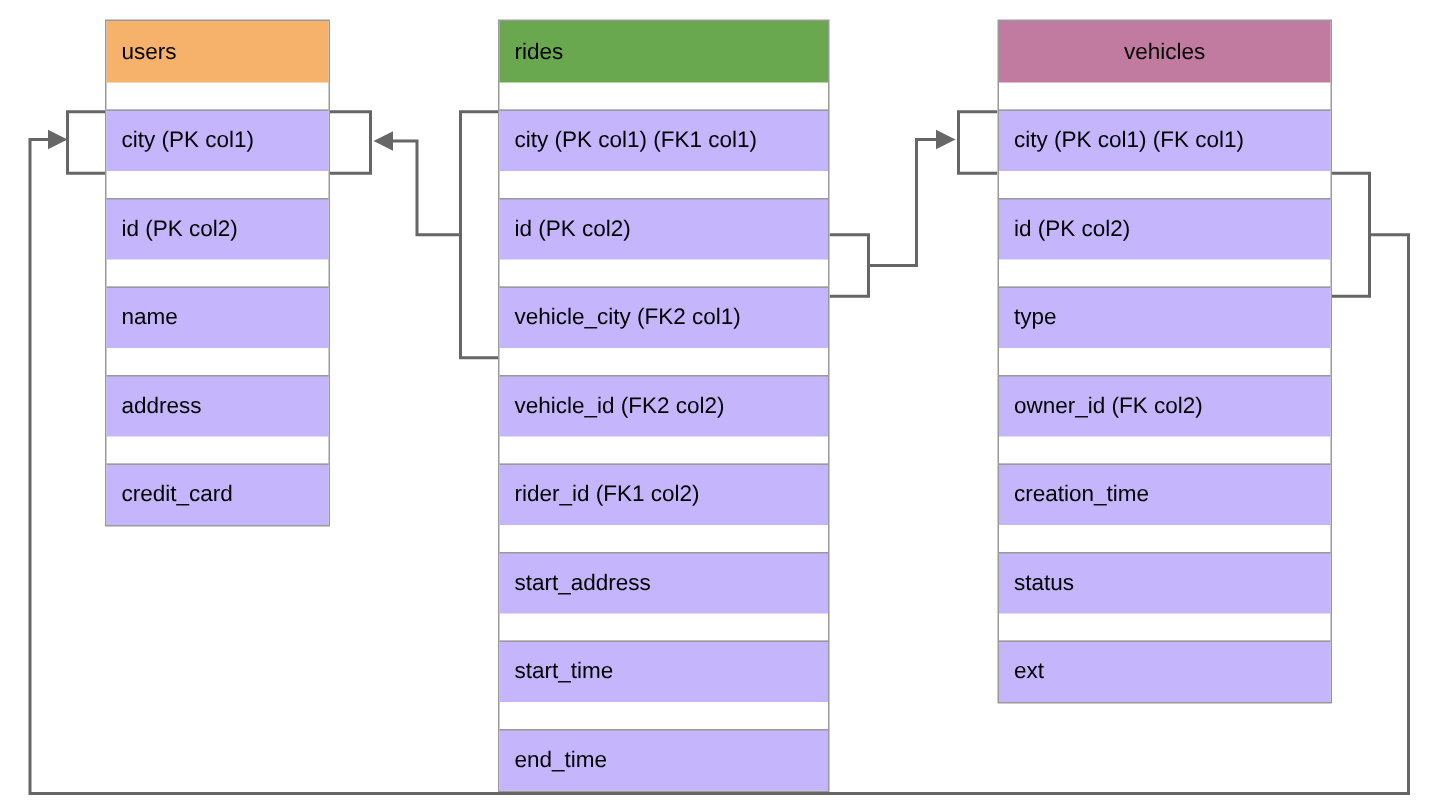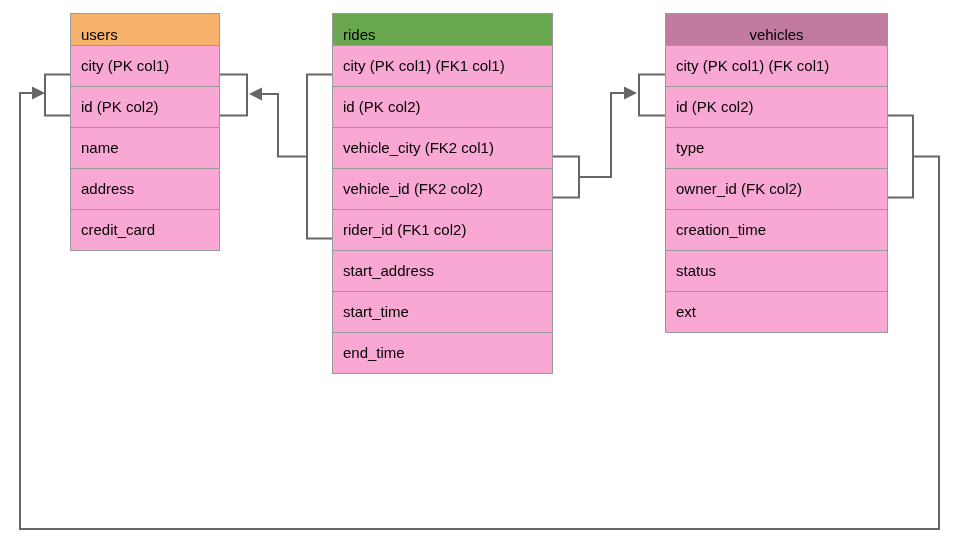--- a/index.html
+++ b/index.html
@@ -28,38 +28,39 @@
   .tbl {
     position: absolute;
     box-sizing: border-box;
     border: 1px solid var(--table-border, #999999);
     background: #ffffff;
     color: var(--text, #000000);
     font-size: 15px;
   }
   .hdr {
     box-sizing: border-box;
-    height: 31px;
+    height: 41px;
     line-height: 41px;
     padding: 0 10px;
     white-space: nowrap;
     overflow: hidden;
   }
   .hdr-users    { background: var(--users-header, #F6B26B); }
   .hdr-rides    { background: var(--rides-header, #6AA84F); }
   .hdr-vehicles { background: var(--vehicles-header, #C27BA0); text-align: center; }
   .row {
     box-sizing: border-box;
     height: 41px;
     line-height: 40px;
     padding: 0 10px;
     border-top: 1px solid var(--table-border, #999999);
-    background: #f9a8d4;
+    background: #c4b5fd;
     white-space: nowrap;
     overflow: hidden;
+    margin-top: 18px;
   }
   #table-users    { left: 70px;  top: 13px; width: 150px; }
   #table-rides    { left: 332px; top: 13px; width: 221px; }
   #table-vehicles { left: 665px; top: 13px; width: 223px; }
 </style>
 </head>
 <body>
 
 <div id="canvas">
 

